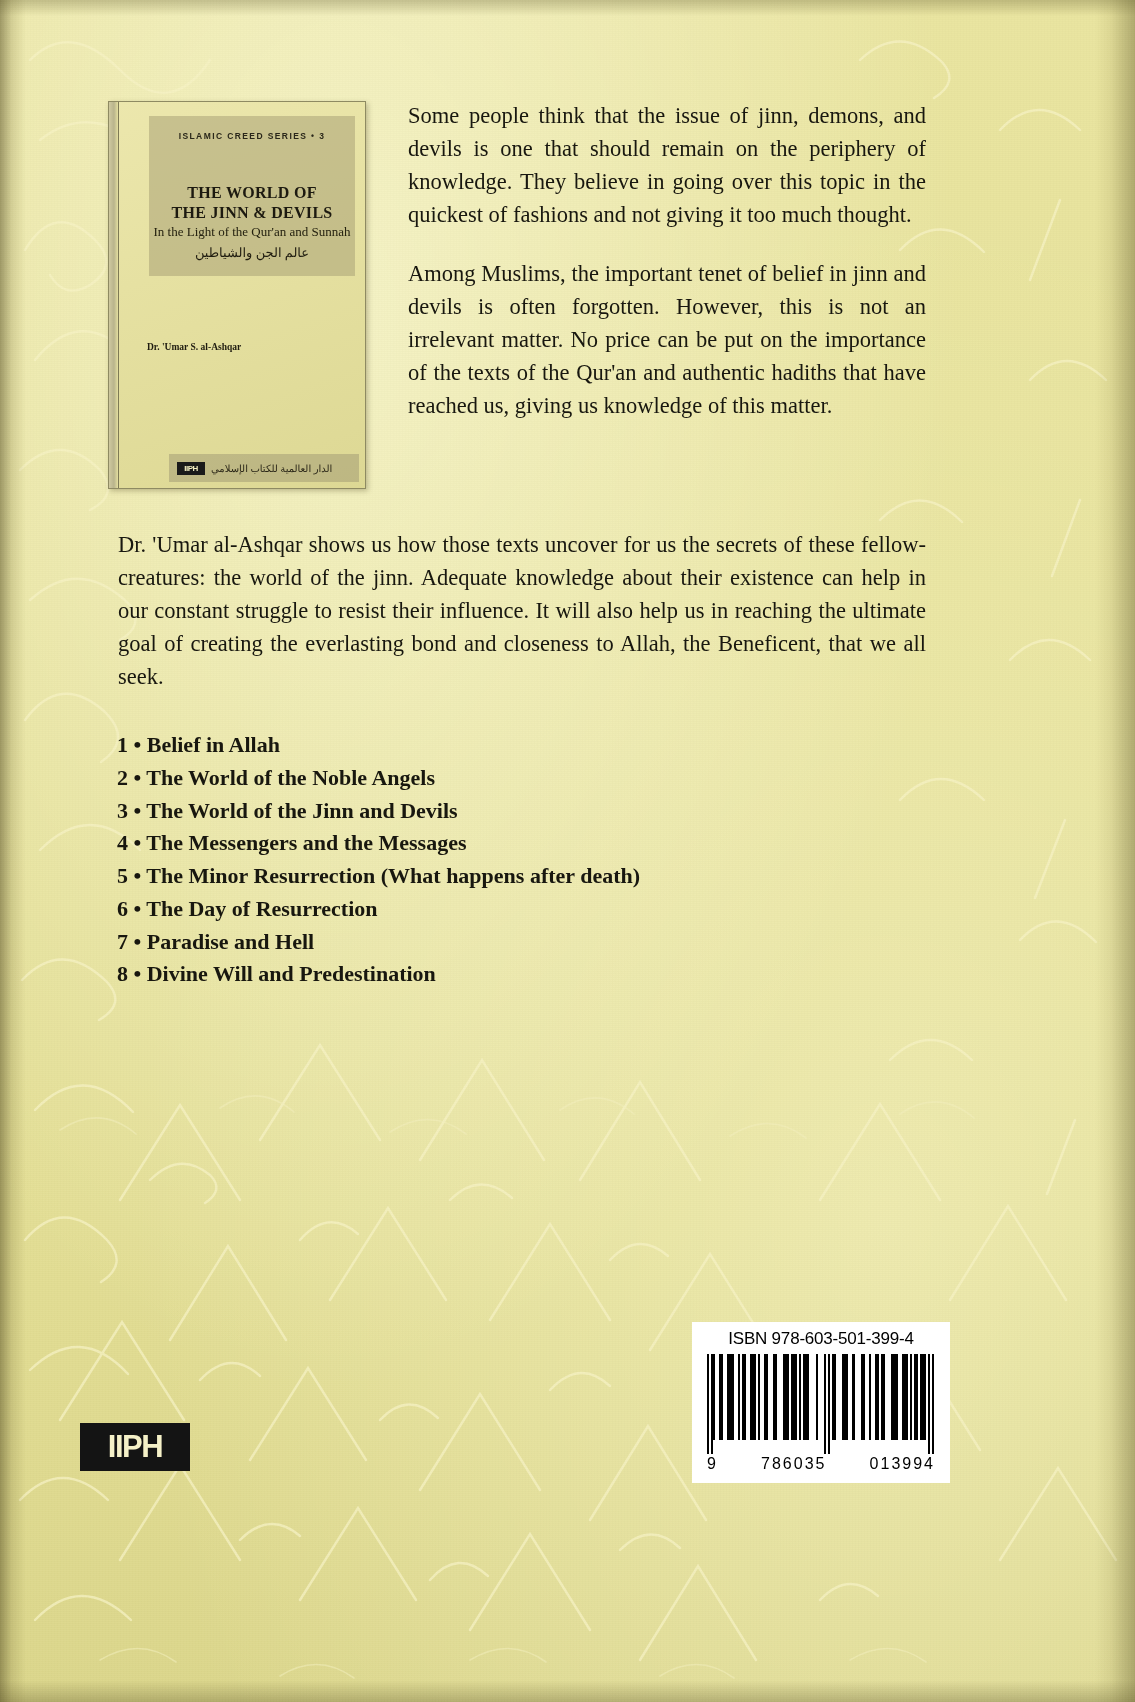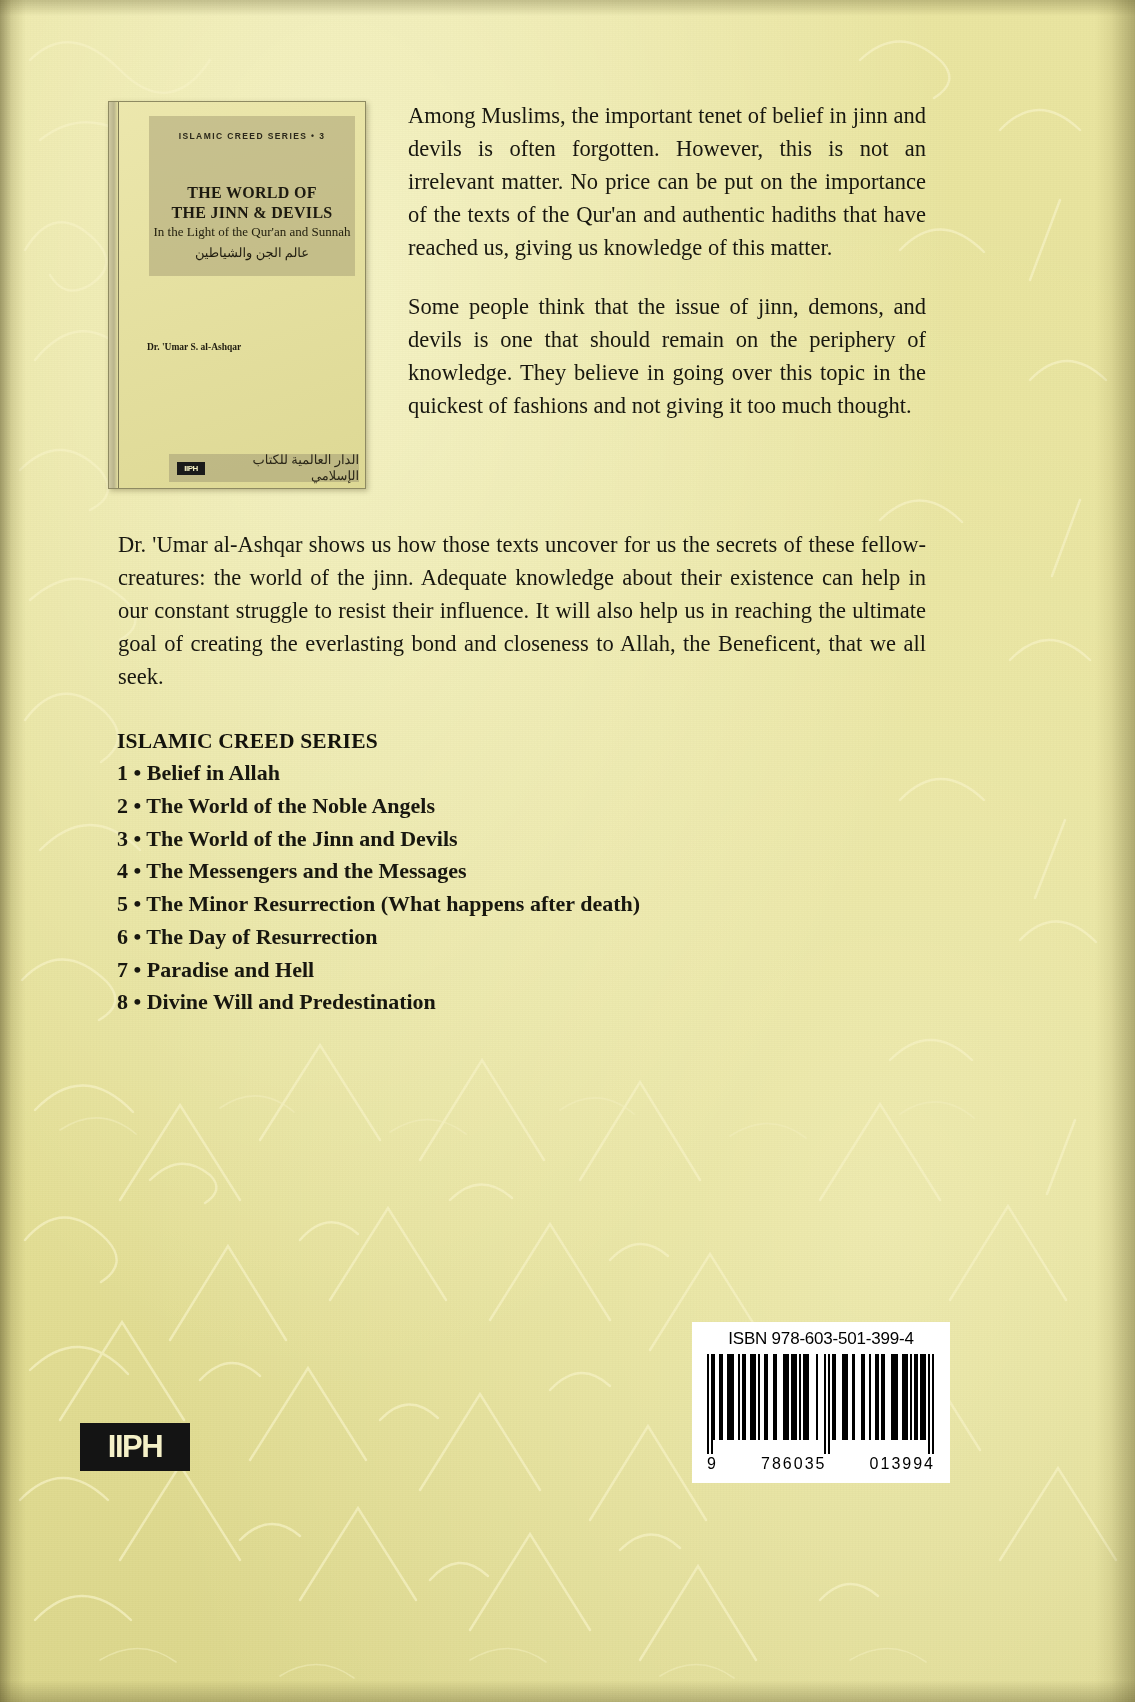--- a/index.html
+++ b/index.html
@@ -166,21 +166,21 @@
     font-family: "Liberation Sans", sans-serif;
     font-size: 8px;
     font-weight: 700;
     letter-spacing: -0.5px;
     display: flex;
     align-items: center;
     justify-content: center;
     flex: none;
   }
   .thumb-pub-ar {
-    font-size: 13px;
+    font-size: 10px;
     direction: rtl;
     color: #2b2718;
     letter-spacing: 0.2px;
     font-family: Liberation Serif, serif;
   }
 
   
   .col-right {
     position: absolute;
     left: 408px;
@@ -412,28 +412,27 @@
     <div class="thumb-sub">In the Light of the Qur'an and Sunnah</div>
     <div class="thumb-arabic">عالم الجن والشياطين</div>
     <div class="thumb-author">Dr. 'Umar S. al-Ashqar</div>
     <div class="thumb-pubband">
       <div class="thumb-logo-mini">IIPH</div>
       <div class="thumb-pub-ar">الدار العالمية للكتاب الإسلامي</div>
     </div>
   </div>
 
   <div class="col-right">
+    <p class="para-just">Some people think that the issue of jinn, demons, and devils is one that should remain on the periphery of knowledge. They believe in going over this topic in the quickest of fashions and not giving it too much thought.</p>
     <p class="para-just">Among Muslims, the important tenet of belief in jinn and devils is often forgotten. However, this is not an irrelevant matter. No price can be put on the importance of the texts of the Qur'an and authentic hadiths that have reached us, giving us knowledge of this matter.</p>
-    <p class="para-just">Some people think that the issue of jinn, demons, and devils is one that should remain on the periphery of knowledge. They believe in going over this topic in the quickest of fashions and not giving it too much thought.</p>
   </div>
 
   <p class="full-para">Dr. 'Umar al-Ashqar shows us how those texts uncover for us the secrets of these fellow-creatures: the world of the jinn. Adequate knowledge about their existence can help in our constant struggle to resist their influence. It will also help us in reaching the ultimate goal of creating the everlasting bond and closeness to Allah, the Beneficent, that we all seek.</p>
 
   <div class="series-block">
-    <div class="series-heading">ISLAMIC CREED SERIES</div>
     <ul class="series-list">
       <li>1 • Belief in Allah</li>
       <li>2 • The World of the Noble Angels</li>
       <li>3 • The World of the Jinn and Devils</li>
       <li>4 • The Messengers and the Messages</li>
       <li>5 • The Minor Resurrection (What happens after death)</li>
       <li>6 • The Day of Resurrection</li>
       <li>7 • Paradise and Hell</li>
       <li>8 • Divine Will and Predestination</li>
     </ul>

